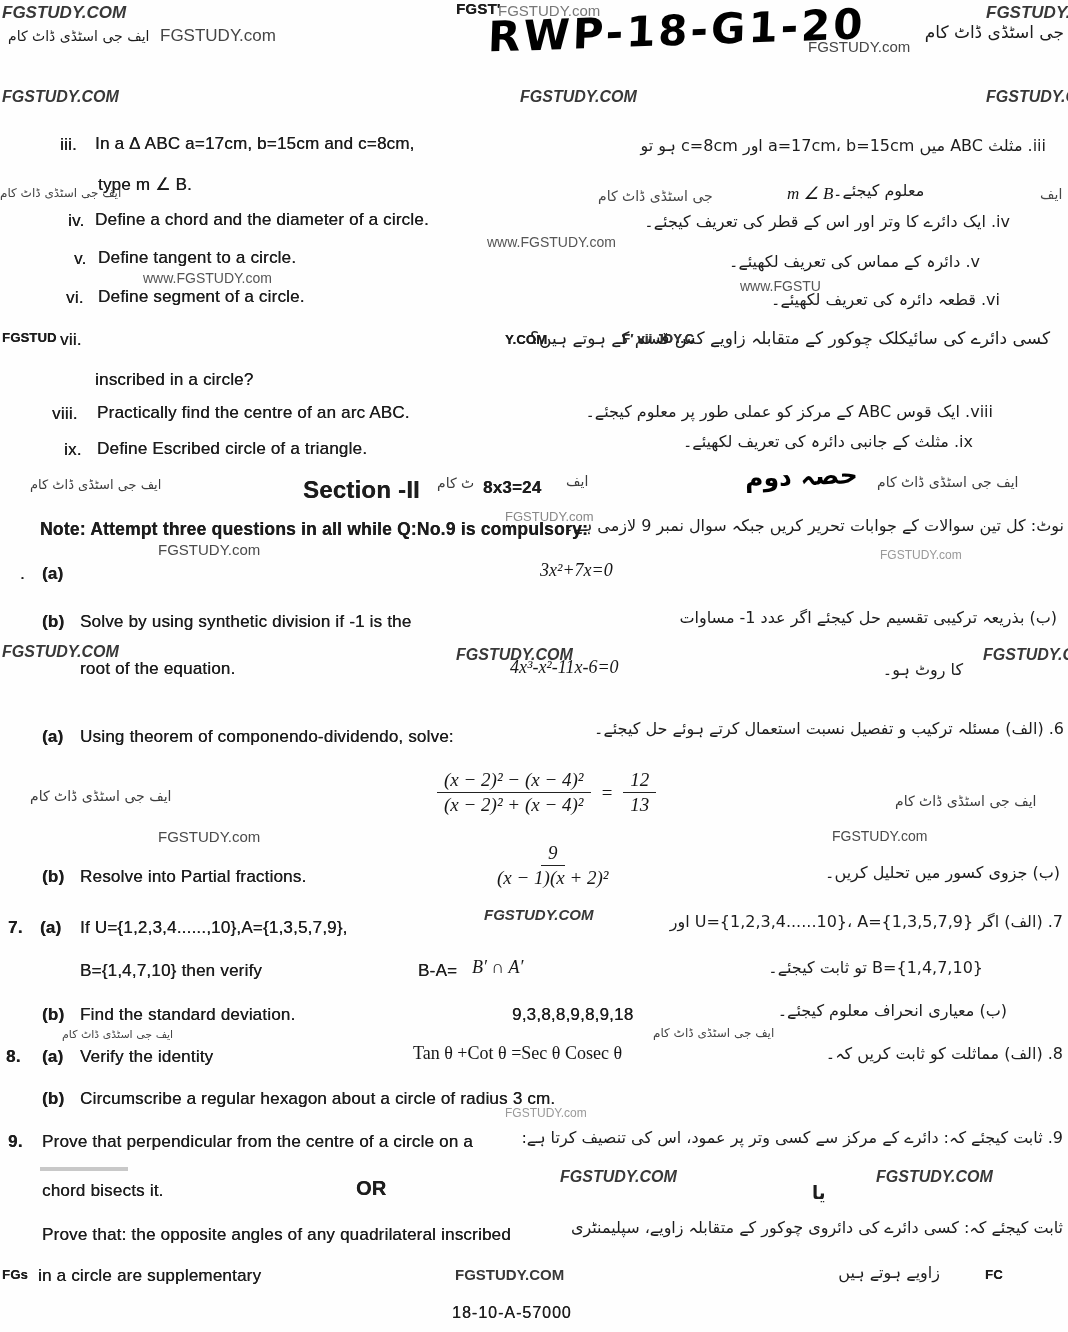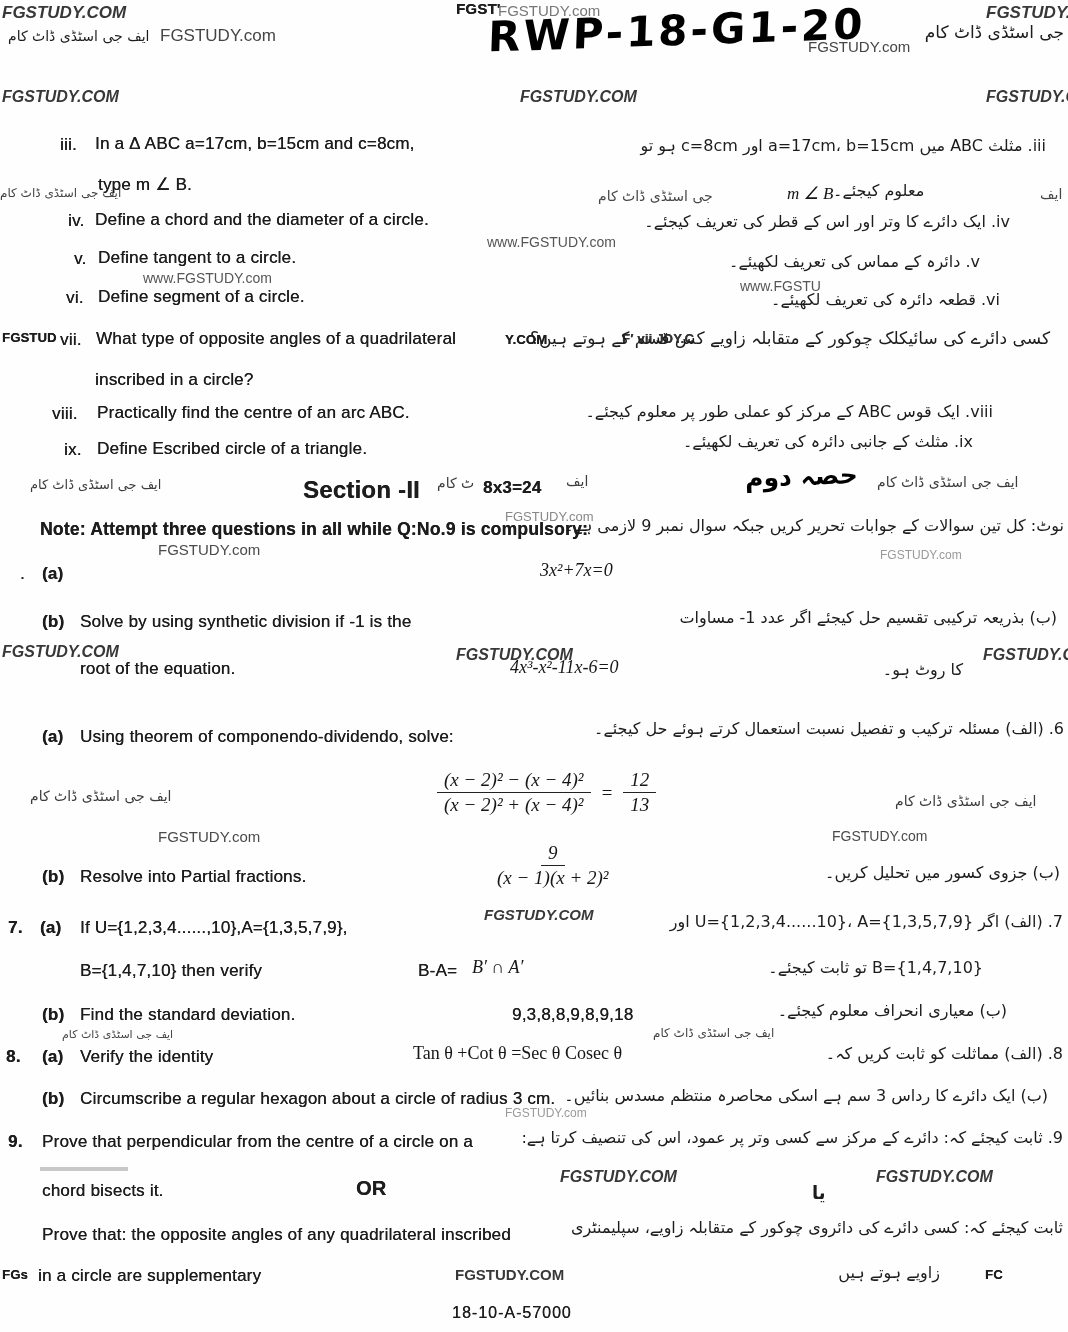--- a/index.html
+++ b/index.html
@@ -62,21 +62,20 @@
   <span class="abs ur" style="right:88px;top:252px">v. دائرہ کے مماس کی تعریف لکھیئے۔</span>
   <span class="abs wml" style="left:143px;top:270px;font-size:14px">www.FGSTUDY.com</span>
   <span class="abs wml" style="left:740px;top:278px;font-size:14px">www.FGSTU</span>
 
   <span class="abs en" style="left:66px;top:287px">vi.</span>
   <span class="abs en" style="left:98px;top:286px">Define segment of a circle.</span>
   <span class="abs ur" style="right:68px;top:290px">vi. قطعہ دائرہ کی تعریف لکھیئے۔</span>
 
   <span class="abs en b" style="left:2px;top:330px;font-size:13px">FGSTUD</span>
   <span class="abs en" style="left:60px;top:329px">vii.</span>
-  <span class="abs en" style="left:96px;top:328px">What type of opposite angles of a quadrilateral</span>
   <span class="abs en b" style="left:505px;top:332px;font-size:13px">Y.COM</span>
   <span class="abs en b" style="left:622px;top:331px;font-size:13px;color:#333">F′ vii JDY.C</span>
   <span class="abs ur" style="right:18px;top:328px;font-size:17px">کسی دائرے کی سائیکلک چوکور کے متقابلہ زاویے کس قسم کے ہوتے ہیں؟</span>
   <span class="abs en" style="left:95px;top:369px">inscribed in a circle?</span>
 
   <span class="abs en" style="left:52px;top:403px">viii.</span>
   <span class="abs en" style="left:97px;top:402px">Practically find the centre of an arc ABC.</span>
   <span class="abs ur" style="right:75px;top:402px">viii. ایک قوس ABC کے مرکز کو عملی طور پر معلوم کیجئے۔</span>
 
   <span class="abs en" style="left:64px;top:439px">ix.</span>
@@ -159,21 +158,20 @@
   <span class="abs ur" style="left:653px;top:1026px;font-size:12px;color:#444">ایف جی اسٹڈی ڈاٹ کام</span>
 
   <span class="abs en b" style="left:6px;top:1046px">8.</span>
   <span class="abs en b" style="left:42px;top:1046px">(a)</span>
   <span class="abs en" style="left:80px;top:1046px">Verify the identity</span>
   <span class="abs math" style="left:413px;top:1043px;font-size:18px;font-style:normal">Tan θ +Cot θ =Sec θ Cosec θ</span>
   <span class="abs ur" style="right:5px;top:1044px">8. (الف)    مماثلت کو ثابت کریں کہ۔</span>
 
   <span class="abs en b" style="left:42px;top:1088px">(b)</span>
   <span class="abs en" style="left:80px;top:1088px">Circumscribe a regular hexagon about a circle of radius 3 cm.</span>
-  <span class="abs ur" style="right:20px;top:1086px">(ب)    ایک دائرے کا رداس 3 سم ہے اسکی محاصرہ منتظم مسدس بنائیں۔</span>
   <span class="abs wml" style="left:505px;top:1106px;font-size:12px;color:#999">FGSTUDY.com</span>
 
   <span class="abs en b" style="left:8px;top:1131px">9.</span>
   <span class="abs en" style="left:42px;top:1131px">Prove that  perpendicular from the centre of a circle on a</span>
   <span class="abs ur" style="right:5px;top:1128px">9. ثابت کیجئے کہ: دائرے کے مرکز سے کسی وتر پر عمود، اس کی تنصیف کرتا ہے:</span>
   <div class="abs smudge" style="left:40px;top:1167px;width:88px;height:4px"></div>
   <span class="abs en" style="left:42px;top:1180px">chord bisects it.</span>
   <span class="abs en b" style="left:356px;top:1176px;font-size:20px">OR</span>
   <span class="abs wm" style="left:560px;top:1168px;font-size:16px">FGSTUDY.COM</span>
   <span class="abs wm" style="left:876px;top:1168px;font-size:16px">FGSTUDY.COM</span>

